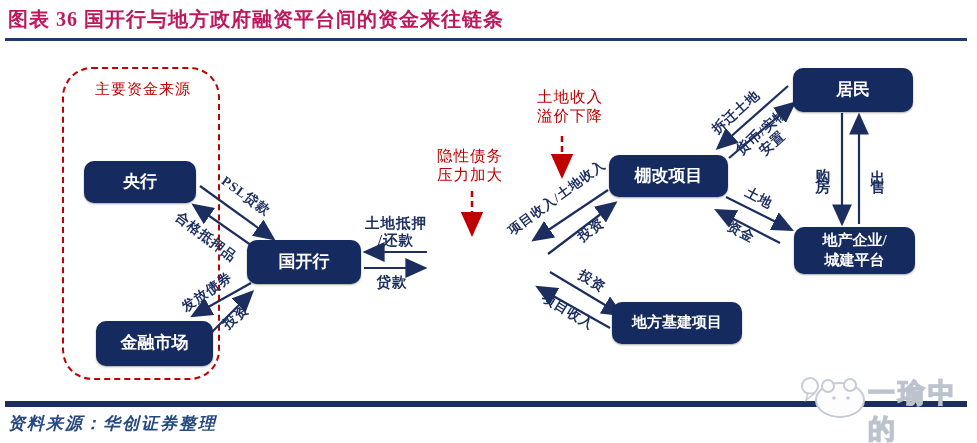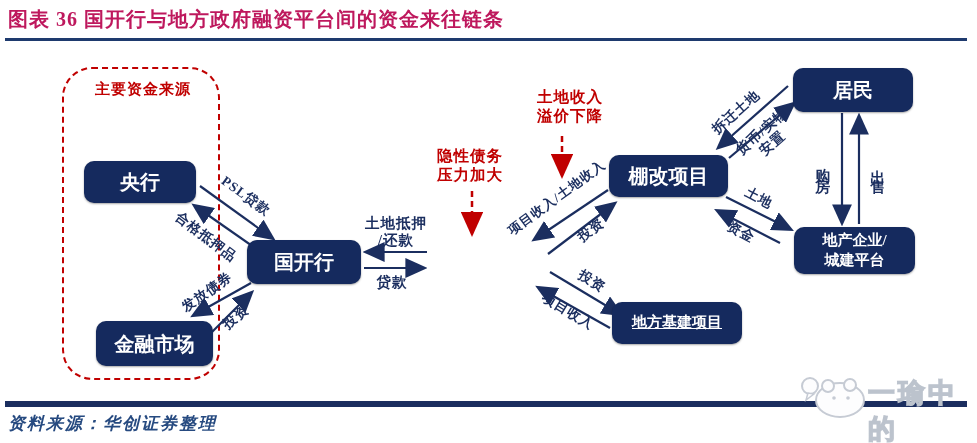--- a/index.html
+++ b/index.html
@@ -4,27 +4,27 @@
 <style>
   html,body{margin:0;padding:0;background:#ffffff;}
   .page{position:relative;width:977px;height:443px;background:#ffffff;overflow:hidden;
         font-family:"Liberation Serif",serif;}
   
   .title{position:absolute;left:8px;top:6px;font-size:20px;font-weight:bold;color:#be185d;letter-spacing:1px;}
   .title-rule{position:absolute;left:5px;top:38px;width:962px;height:3px;background:#1e3a6e;}
   
   .node{position:absolute;background:#152a5e;color:#ffffff;border-radius:10px;
         display:flex;align-items:center;justify-content:center;text-align:center;
-        font-weight:bold;font-size:20px;line-height:1.3;white-space:pre-line;
+        font-weight:bold;font-size:17px;line-height:1.3;white-space:pre-line;
         box-shadow:0 1px 2px rgba(0,0,0,.35);}
   .node.small{font-size:15px;}
   
   .src-frame{position:absolute;left:62px;top:67px;width:154px;height:309px;
              border:2.5px dashed #c00000;border-radius:30px;}
-  .red-label{position:absolute;transform:translate(-50%,-50%);color:#c00000;font-weight:bold;
+  .red-label{position:absolute;transform:translate(-50%,-50%);color:#c00000;font-weight:normal;
              font-size:15.5px;text-align:right;white-space:pre-line;line-height:1.25;letter-spacing:1px;}
   
   .alabel{position:absolute;transform:translate(-50%,-50%) rotate(var(--r,0deg));
           color:#1b2e5f;font-weight:bold;font-size:13.5px;text-align:center;
           white-space:pre-line;line-height:1.15;letter-spacing:1px;}
   .alabel.h{font-size:14.5px;text-align:center;}
   .alabel.v{writing-mode:vertical-rl;letter-spacing:9px;font-size:15px;}
   svg.wires{position:absolute;left:0;top:0;pointer-events:none;}
   
   .bottom-bar{position:absolute;left:5px;top:401px;width:962px;height:6px;background:#1b2e5f;z-index:1;}
@@ -76,21 +76,21 @@
     <g stroke="#c00000" stroke-width="2.5" stroke-dasharray="6 4">
       <line x1="472" y1="191" x2="472" y2="232" marker-end="url(#ahred)"></line>
       <line x1="562" y1="136" x2="562" y2="174" marker-end="url(#ahred)"></line>
     </g>
   </svg>
 
   <div class="node" style="left:84px;top:161px;width:112px;height:42px;">央行</div>
   <div class="node" style="left:96px;top:321px;width:117px;height:45px;">金融市场</div>
   <div class="node" style="left:247px;top:240px;width:114px;height:44px;">国开行</div>
   <div class="node" style="left:609px;top:155px;width:119px;height:42px;">棚改项目</div>
-  <div class="node small" style="left:612px;top:302px;width:130px;height:42px;text-decoration:underline;">地方基建项目</div>
+  <div class="node small" style="left:612px;top:302px;width:130px;height:42px;">地方基建项目</div>
   <div class="node" style="left:793px;top:68px;width:120px;height:44px;">居民</div>
   <div class="node small" style="left:794px;top:227px;width:121px;height:47px;">地产企业/
 城建平台</div>
 
   <div class="red-label" style="left:470px;top:165px;">隐性债务
 压力加大</div>
   <div class="red-label" style="left:570px;top:106px;">土地收入
 溢价下降</div>
 
   <div class="alabel" style="left:246px;top:196px;--r:36deg;">PSL贷款</div>

